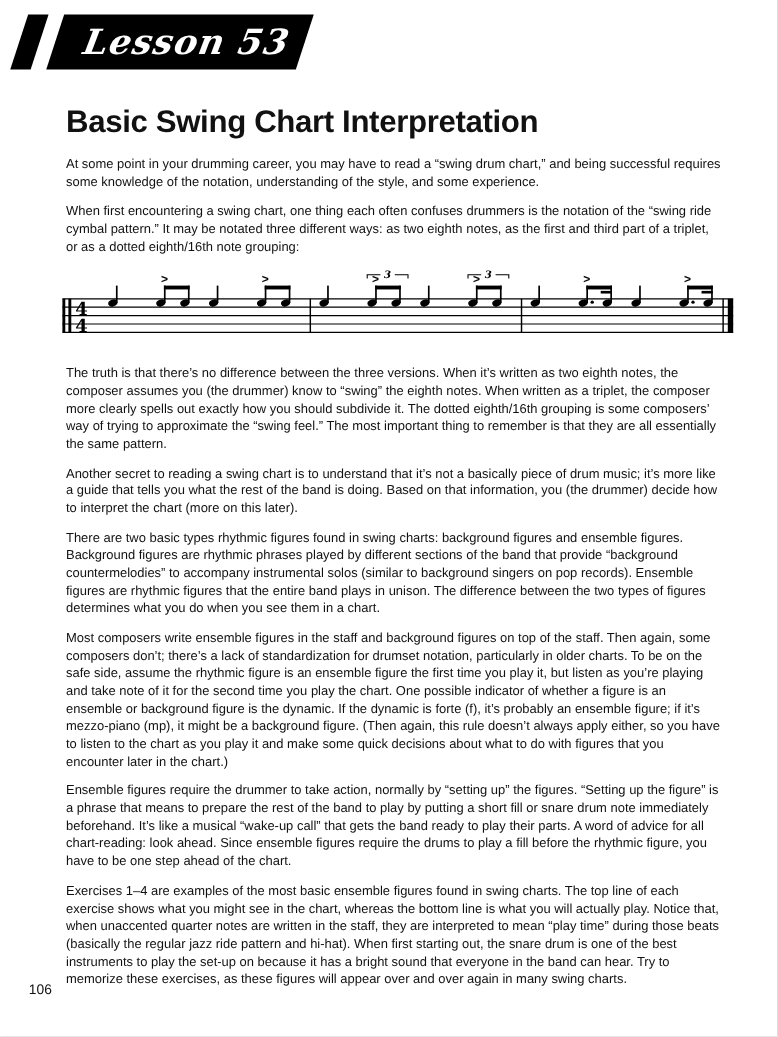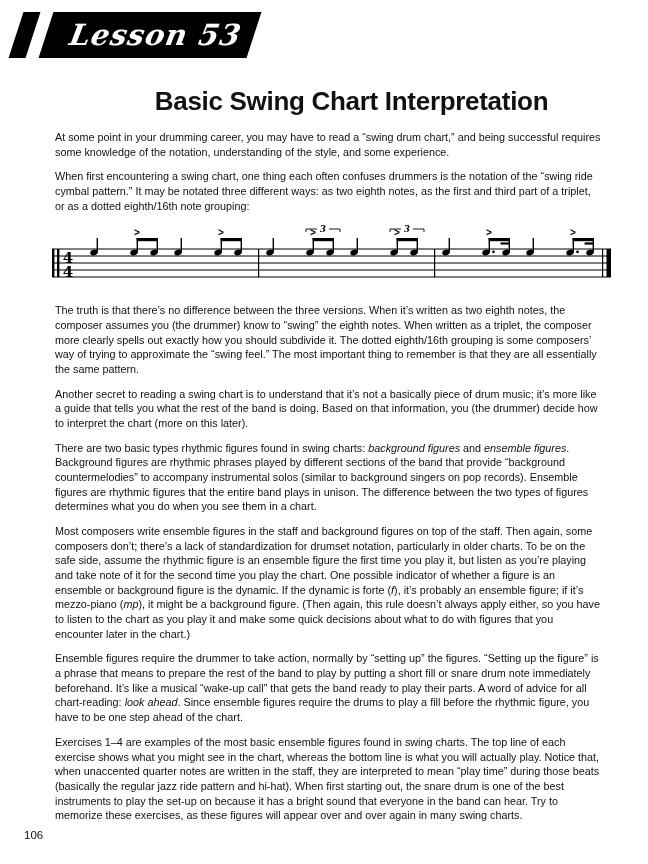--- a/index.html
+++ b/index.html
@@ -30,31 +30,30 @@
     font-style:italic; font-weight:bold;
     color:#fff; font-size:29px; letter-spacing:1px;
     padding-left:24px;
     transform:skewX(8deg);
     white-space:nowrap;
   }
   .title {
     margin:16px 0 0 55px;
     font-size:26px; font-weight:bold; letter-spacing:-0.3px;
     font-family:"Liberation Sans", sans-serif;
-    text-align:center;
   }
   .para {
     width:548px; margin:10px 0 0 55px;
     font-size:10.8px; line-height:1.36;
   }
   .para:first-of-type { margin-top:13px; }
-  .em { font-style:italic; }
+  .em { }
   .staff-wrap { margin:12px 0 0 40px; }
   .page-number {
-    position:absolute; left:24px; bottom:23px;
+    position:absolute; left:24px; bottom:33px;
     font-size:11.5px;
   }
   svg .thin { stroke:#000; stroke-width:1; }
   svg text { fill:#000; }
 </style>
 </head>
 <body>
 
 <div class="page">
 

